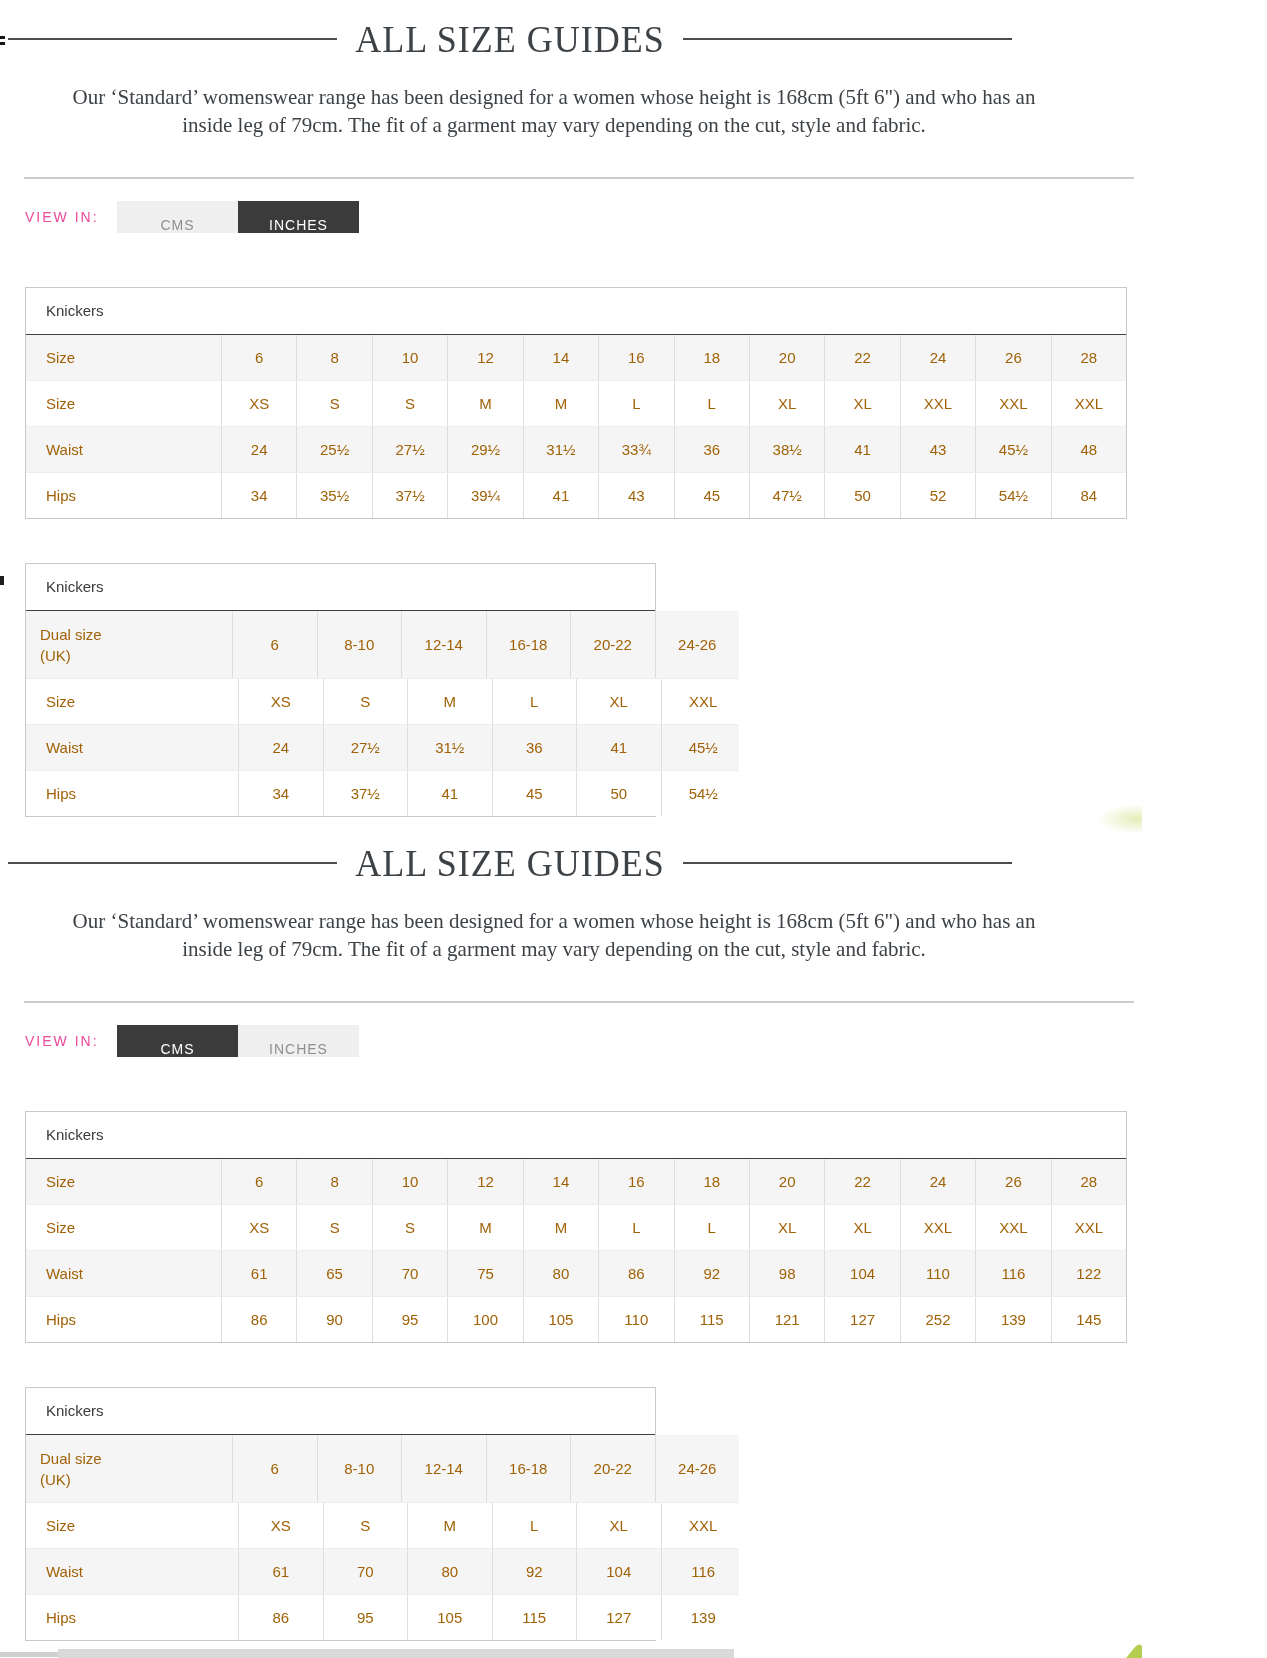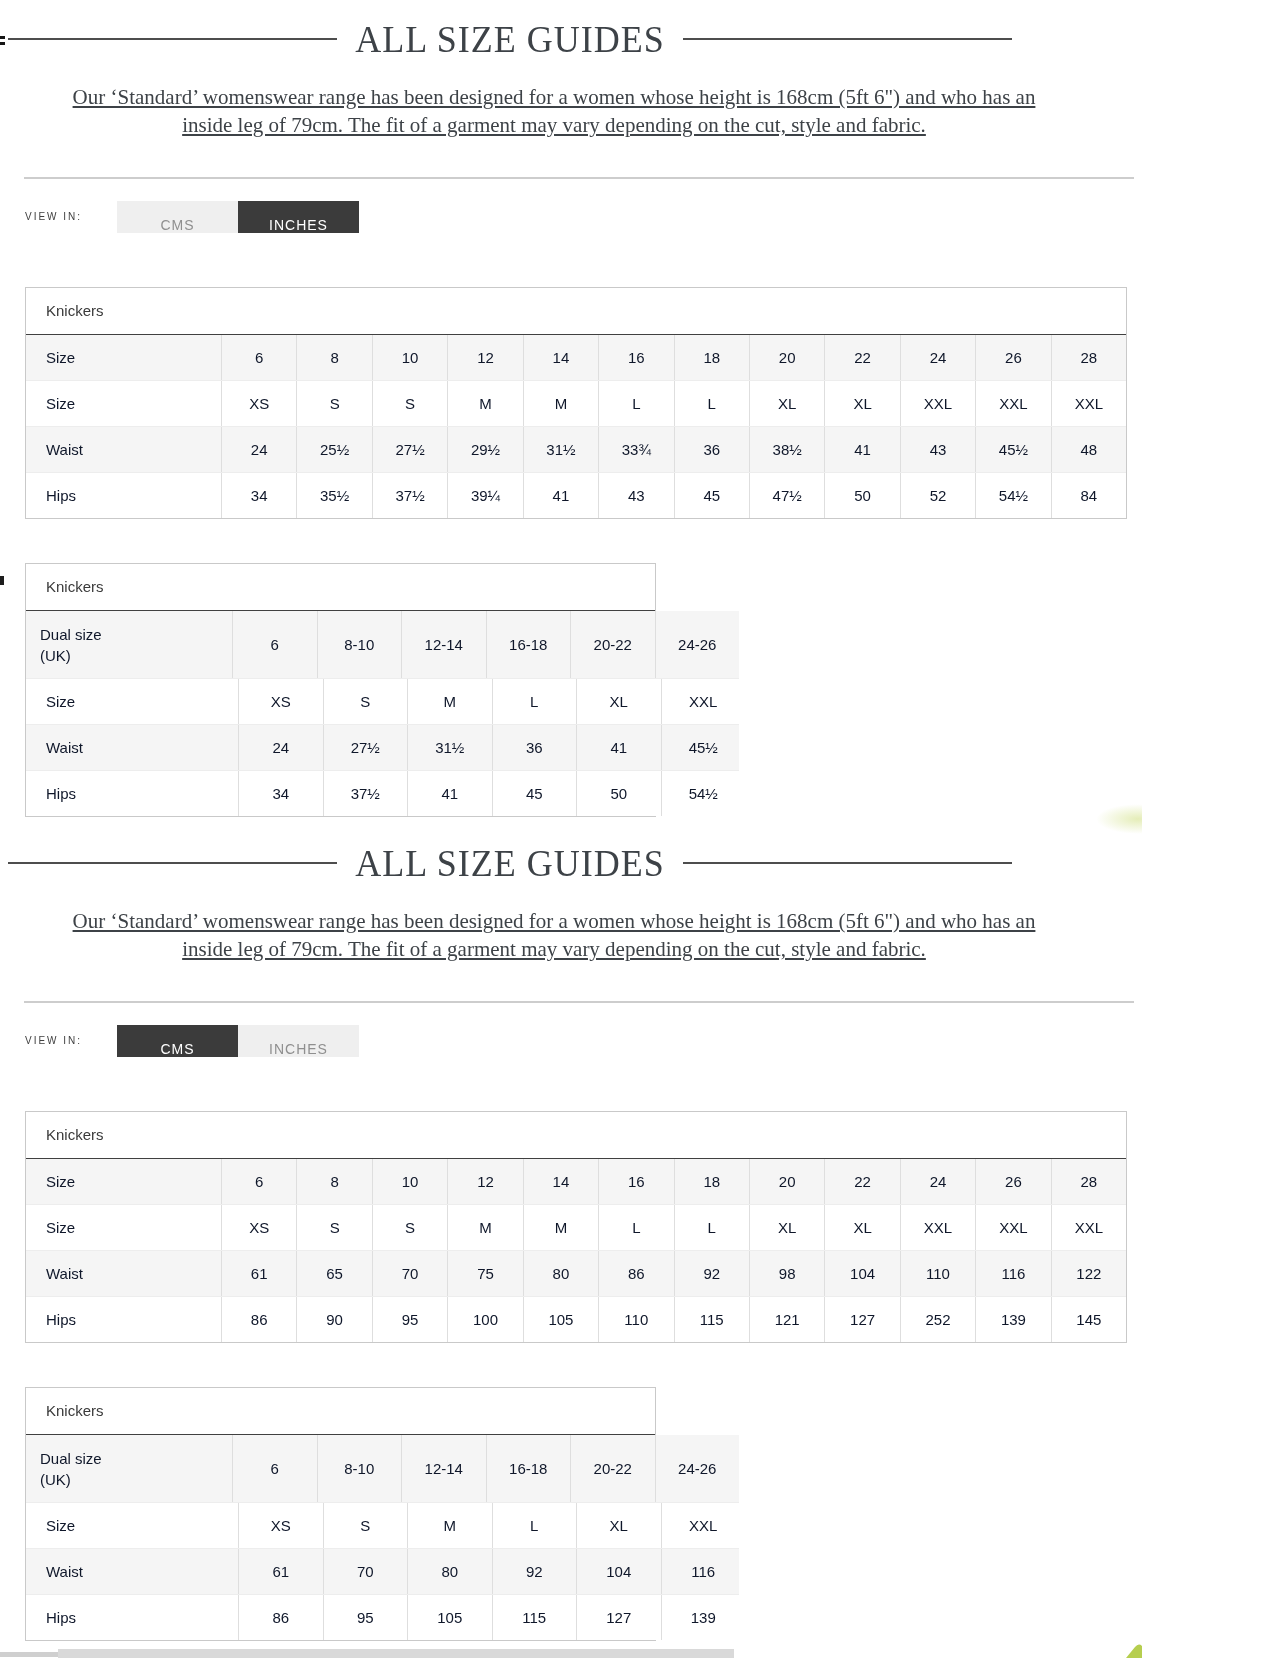--- a/index.html
+++ b/index.html
@@ -12,39 +12,39 @@
   .guide-section:nth-child(2){top:824px;}
 
   
   .title-row{position:absolute;top:18px;left:8px;right:130px;display:flex;align-items:center;gap:18px;}
   .rule{flex:1;height:2px;background:#4d4d4d;}
   .title{font-family:"Liberation Serif",serif;font-weight:500;font-size:36px;letter-spacing:1px;
          color:#3d4247;margin:0;white-space:nowrap;transform:scaleY(1.05);}
 
   
   .intro{position:absolute;top:83px;left:24px;width:1060px;margin:0;text-align:center;
-         font-family:"Liberation Serif",serif;font-size:21px;line-height:28px;color:#3d4247;text-decoration:underline;}
+         font-family:"Liberation Serif",serif;font-size:21px;line-height:28px;color:#3d4247;}
 
   .divider{position:absolute;top:177px;left:24px;width:1110px;height:2px;background:#cdcdcd;}
 
   
   .view-row{position:absolute;top:202px;left:25px;display:flex;height:29px;align-items:center;}
-  .view-label{width:92px;font-size:10px;letter-spacing:2px;color:#404040;}
+  .view-label{width:92px;font-size:14px;letter-spacing:2px;color:#ec4899;}
   .unit-btn{width:121px;height:29px;border:none;font-family:"Liberation Sans",sans-serif;
             font-size:14px;letter-spacing:1px;background:#efefef;color:#8f8f8f;cursor:pointer;padding:16px;}
   .unit-btn.selected{background:#3b3b3b;color:#ffffff;}
 
   
   .table-box{position:absolute;left:25px;top:287px;width:1100px;border:1px solid #c9c9c9;background:#fff;}
   .table-box.narrow{top:563px;width:629px;}
   .caption{height:46px;line-height:46px;padding-left:20px;font-size:15px;color:#3a3a3a;
            border-bottom:1px solid #404040;background:#fff;}
   .rows{width:1100px;}
   .narrow .rows{width:713px;}
-  .row{display:flex;height:45px;align-items:stretch;font-size:15px;color:#0f172a;background:#fff;}
+  .row{display:flex;height:45px;align-items:stretch;font-size:15px;color:#a16207;background:#fff;}
   .row:nth-child(odd){background:#f5f5f5;}
   .row + .row{border-top:1px solid #ededed;}
   .row.tall{height:67px;justify-content:flex-end;}
   .cell{flex:1;display:flex;align-items:center;justify-content:center;text-align:center;
         border-left:1px solid #dedede;line-height:21px;}
   .narrow .cell:not(.label){flex:0 0 83.5px;}
   .cell.label{flex:0 0 195px;justify-content:flex-start;padding-left:20px;border-left:none;
               box-sizing:border-box;text-align:left;}
   .narrow .cell.label{flex:0 0 212px;}
 

